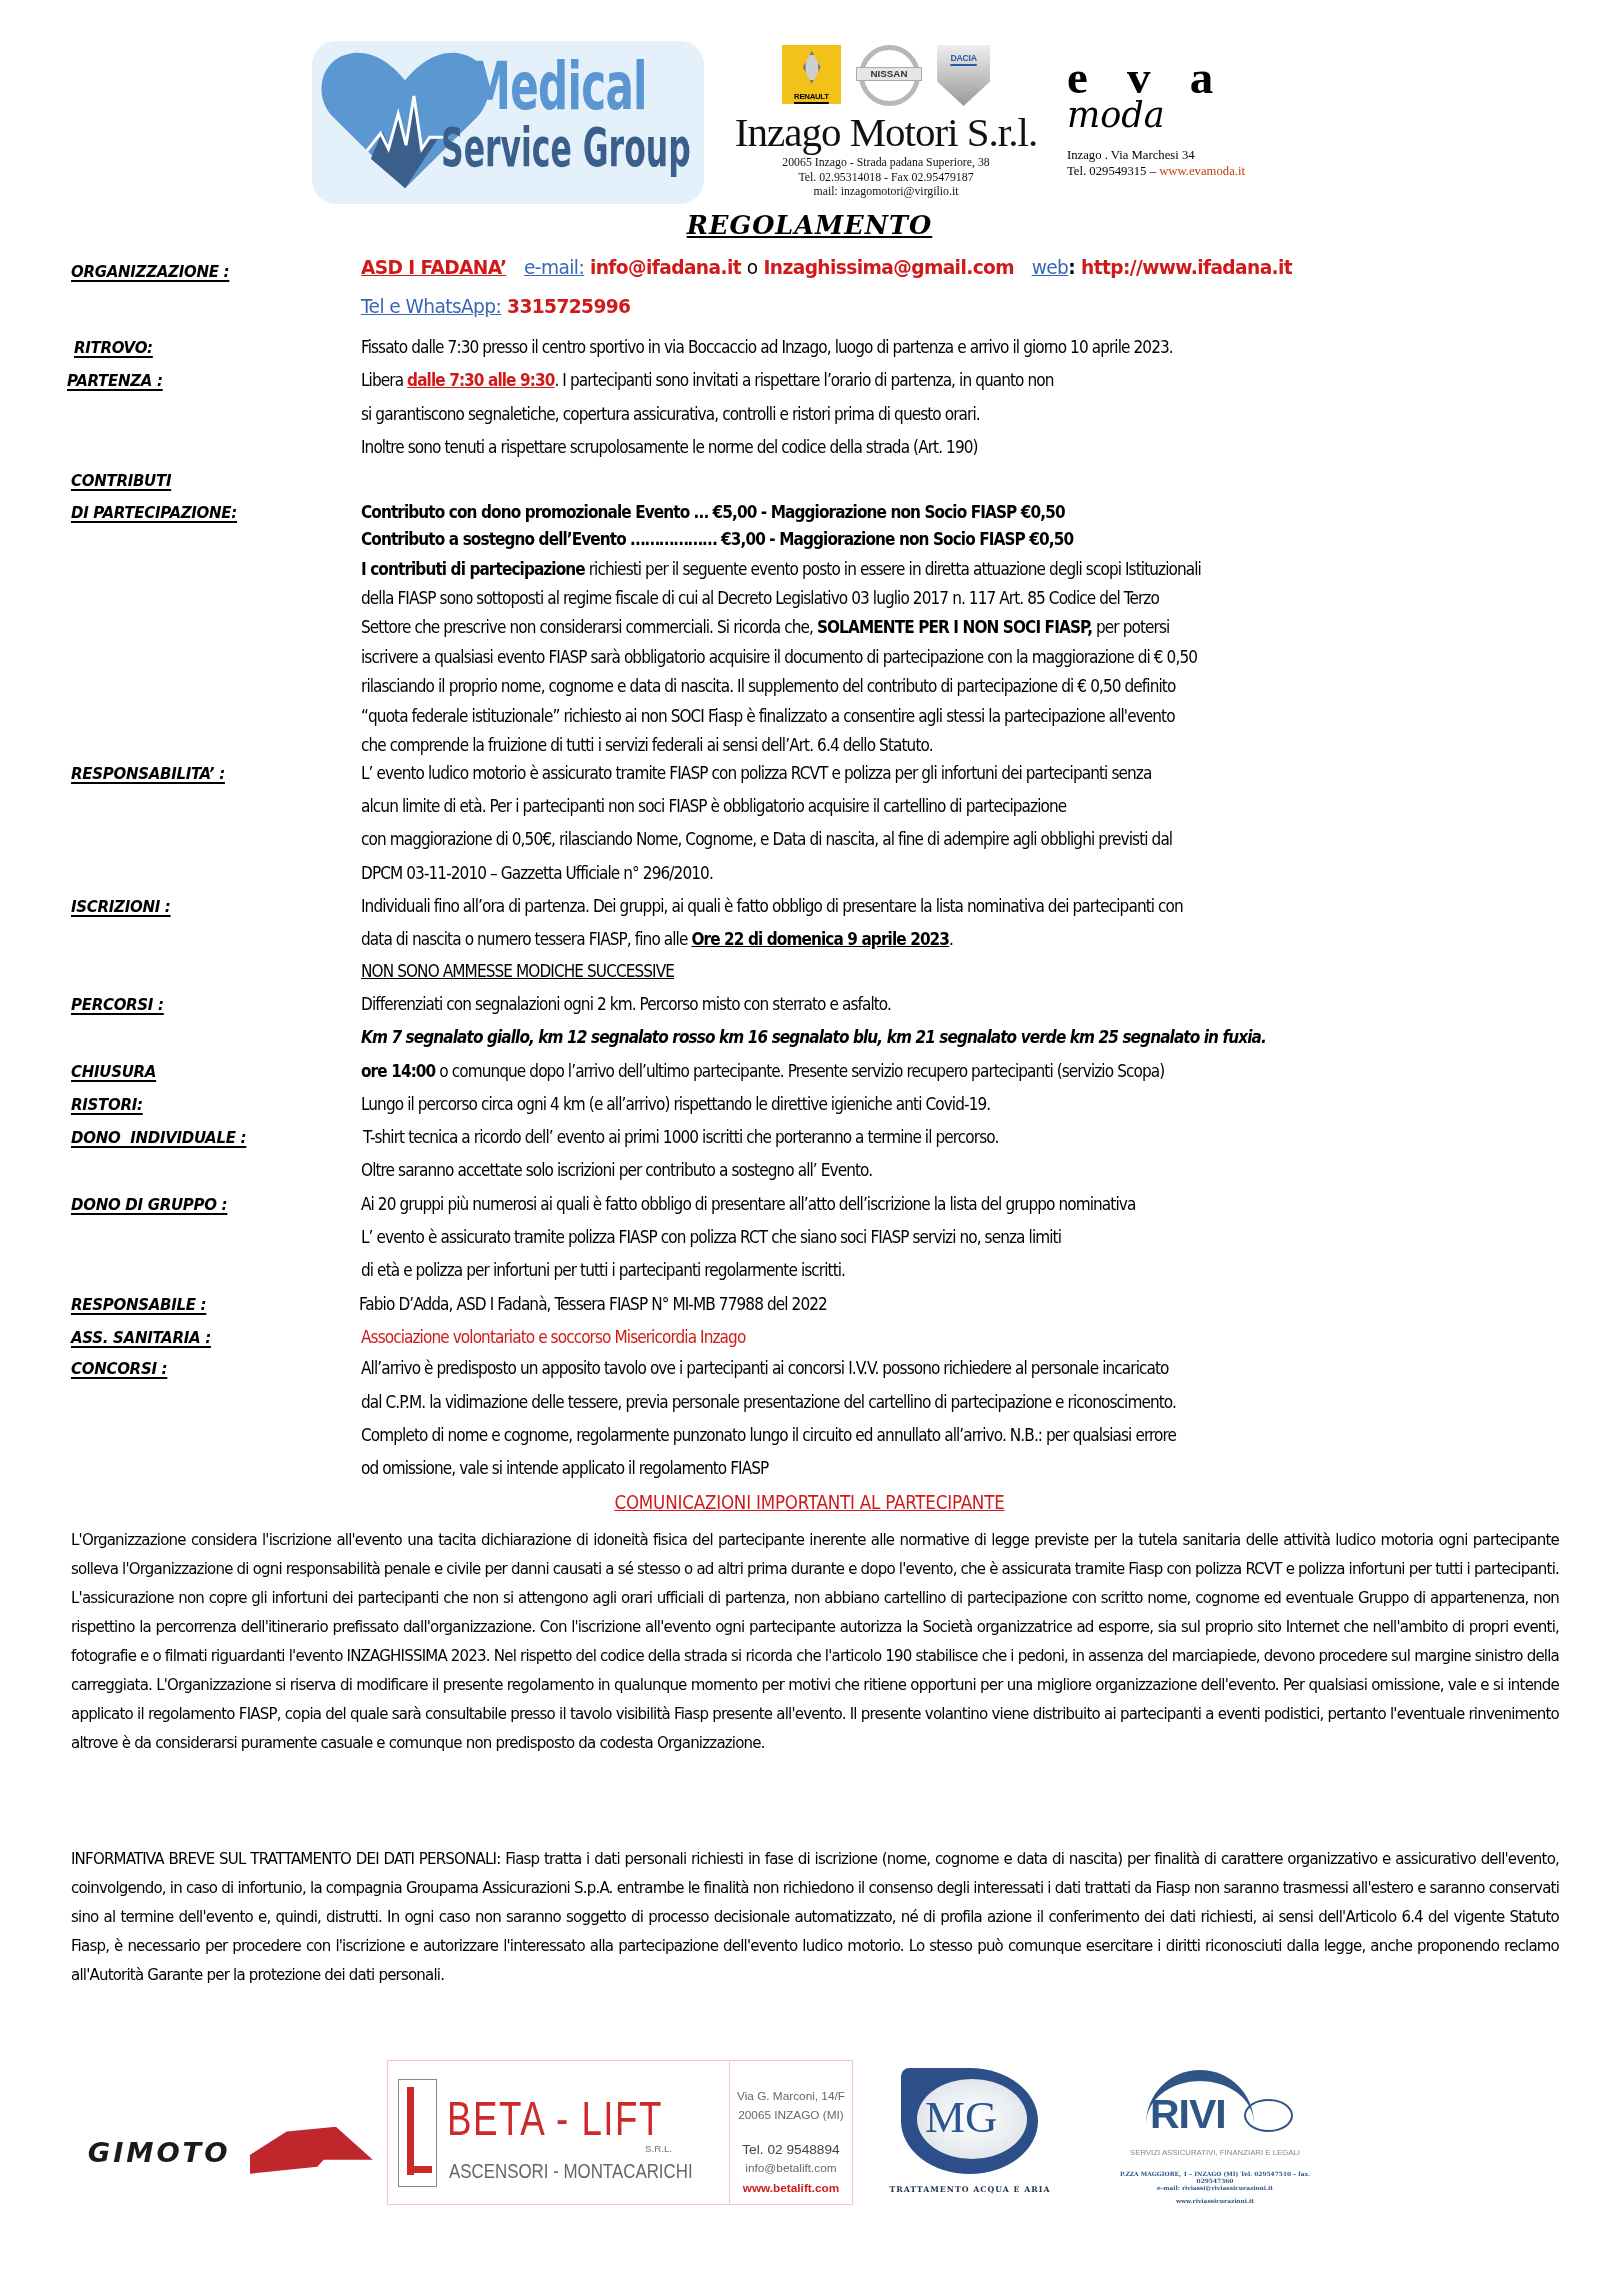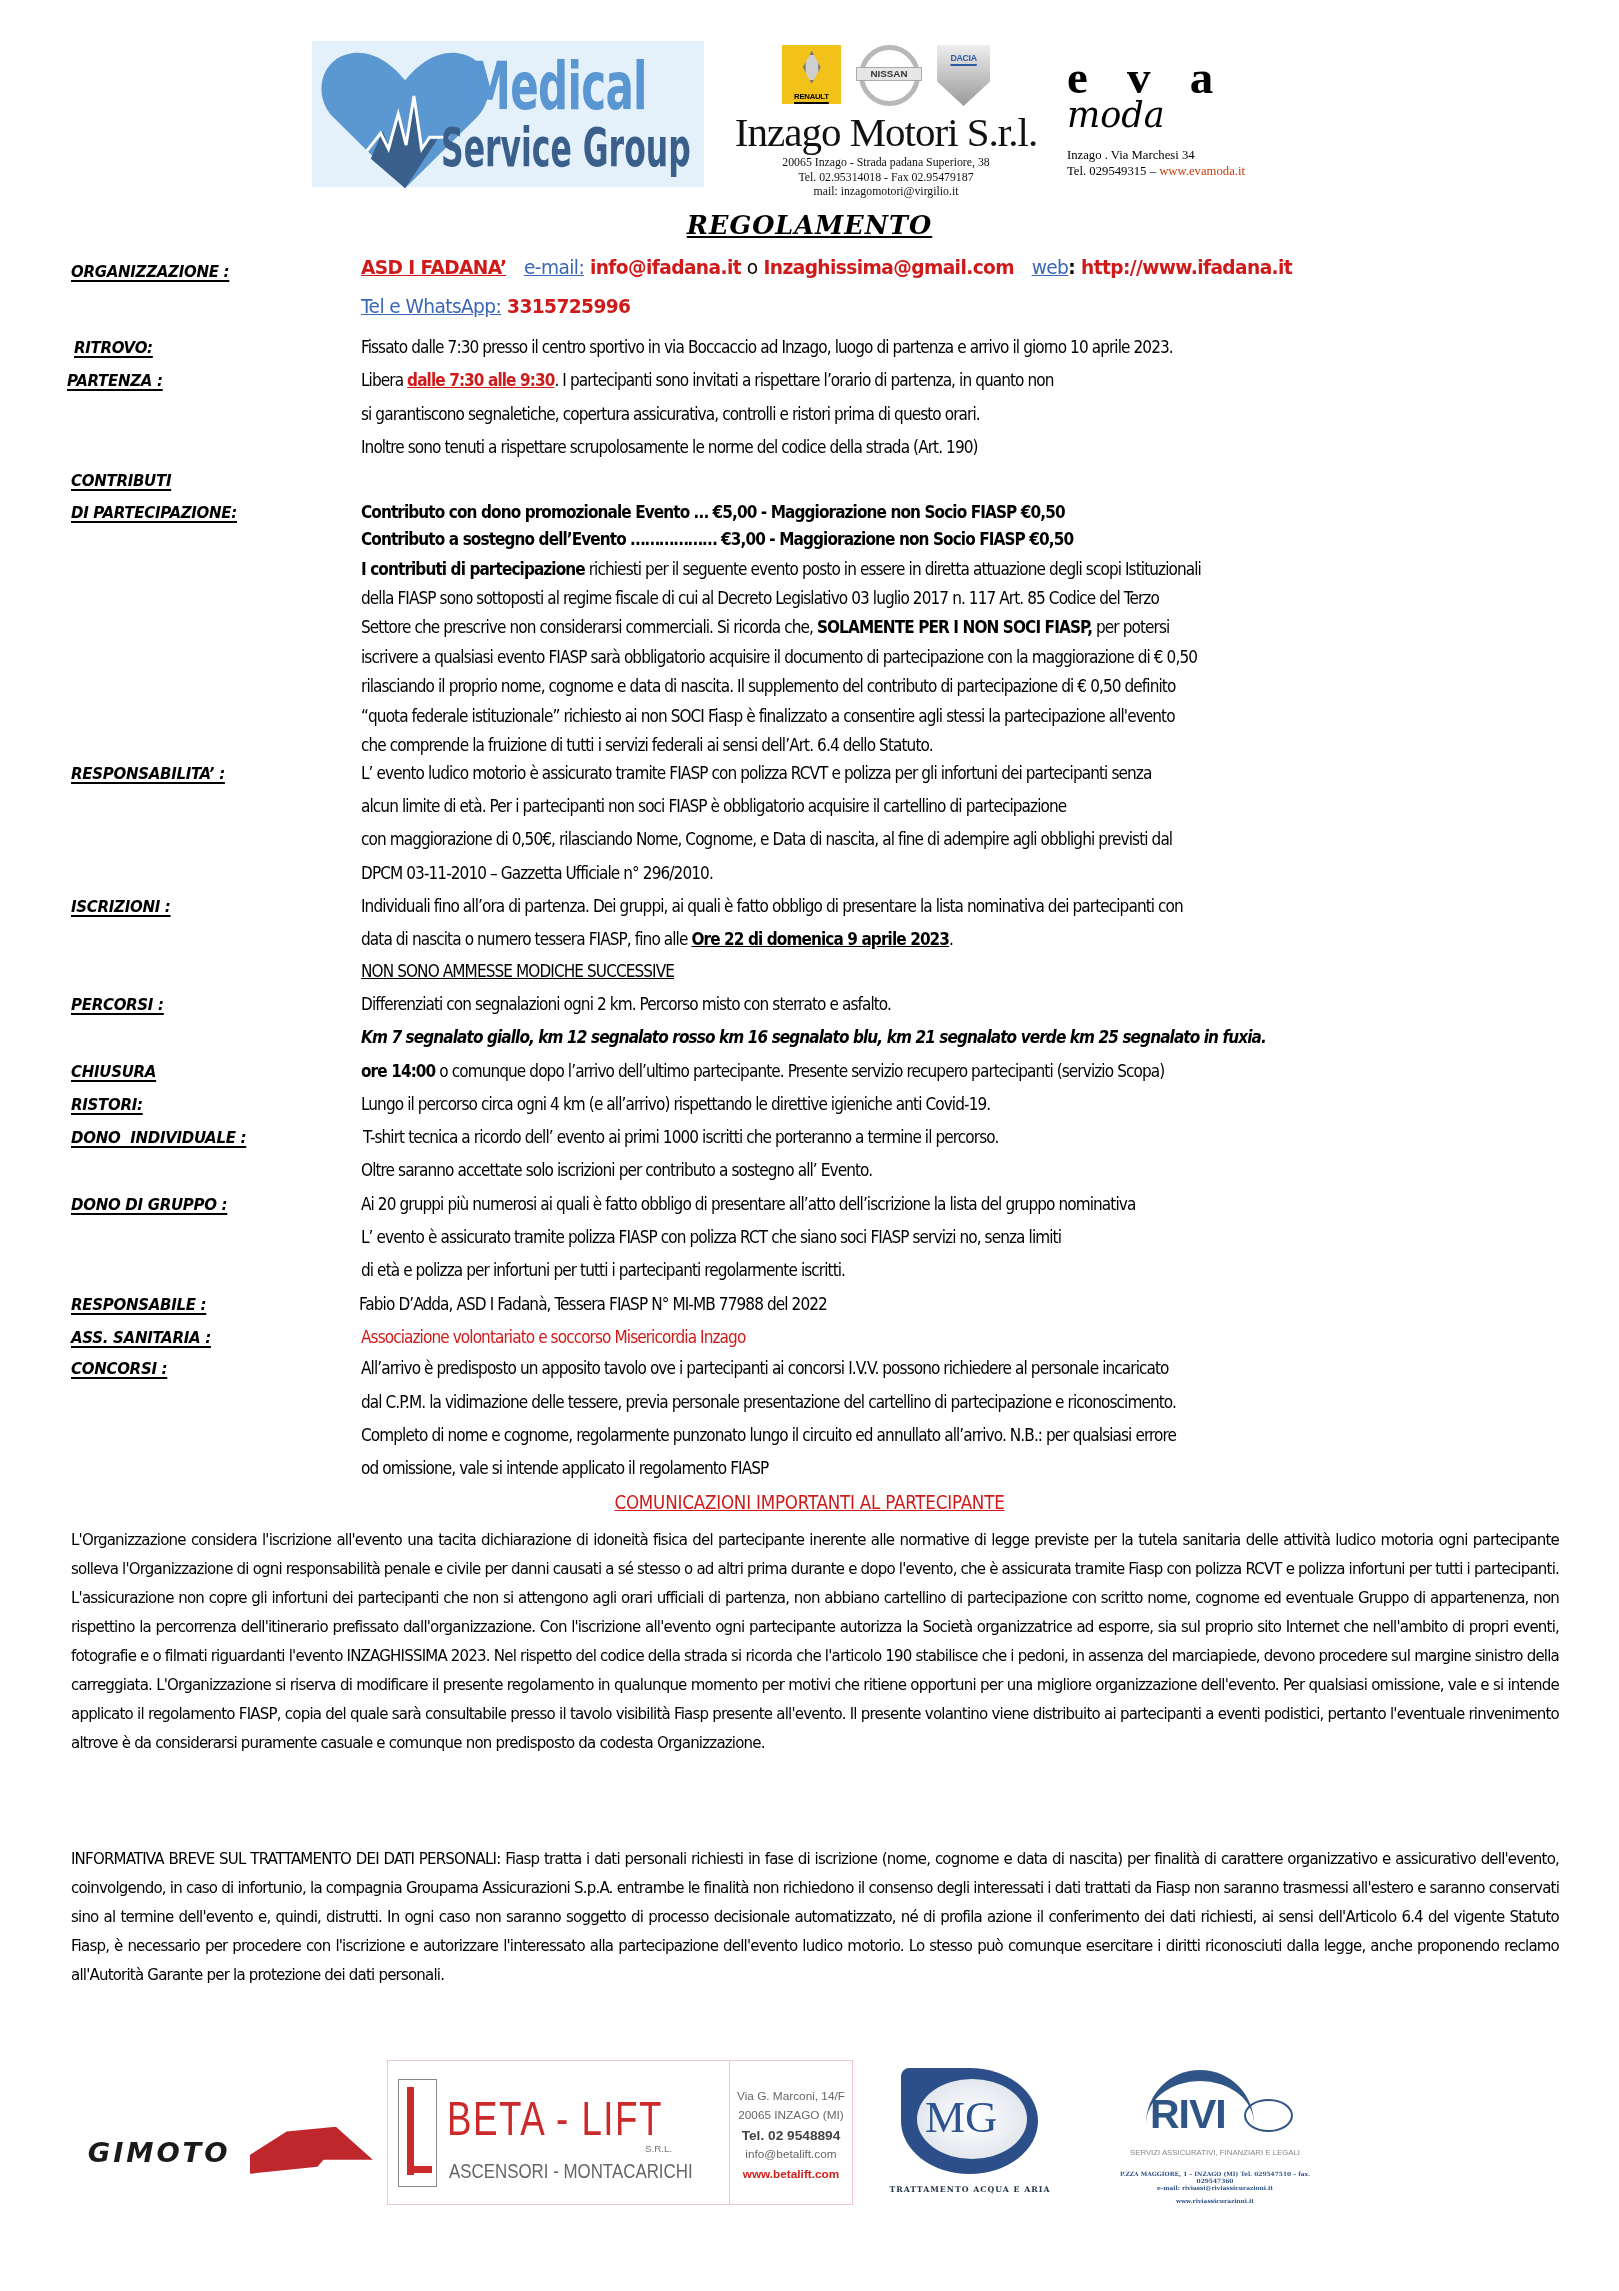--- a/index.html
+++ b/index.html
@@ -1,21 +1,21 @@
 <!DOCTYPE html>
 <html><head>
 <meta charset="utf-8">
 <style>
   * { box-sizing: border-box; margin: 0; padding: 0; }
   html, body { width: 1619px; height: 2292px; background: #ffffff; overflow: hidden; }
   body { position: relative; font-family: "DejaVu Sans Condensed", "DejaVu Sans", sans-serif; color: #000; }
 
   
   .hdr { position: absolute; top: 41px; left: 312px; width: 1019px; height: 163px; }
-  .msg { position: absolute; left: 0; top: 0; width: 392px; height: 146px; background: #e4f1fb; }
+  .msg { position: absolute; left: 0; top: 0; width: 392px; height: 163px; background: #e4f1fb; border-radius: 24px; }
   .msg svg { position: absolute; left: 0; top: 0; }
   .imotori { position: absolute; left: 417px; top: 3.9px; width: 314px; height: 157px; text-align: center; }
   .brands { display: flex; justify-content: center; gap: 17.6px; height: 65px; align-items: flex-start; }
   .brand-renault { width: 59px; height: 59px; background: #f3c21a; position: relative; }
   .brand-renault .lbl { position: absolute; bottom: 2.9px; left: 0; width: 100%; text-align: center; font: bold 7.8px "Liberation Sans", sans-serif; color: #000; }
   .brand-renault .dia { position: absolute; left: 16.7px; top: 5.9px; width: 25.5px; height: 33px; border: 4.9px solid #777; transform: scaleX(0.7) rotate(0deg); border-radius: 2px; clip-path: polygon(50% 0,100% 50%,50% 100%,0 50%); background: #cfcfcf; }
   .brand-nissan { width: 61px; height: 61px; border-radius: 50%; border: 5.9px solid #b8b8b8; position: relative; background: #fff; }
   .brand-nissan .bar { position: absolute; left: -7.8px; right: -7.8px; top: 17.6px; height: 13.7px; background: #e6e6e6; border: 1px solid #aaa; font: bold 9.8px "Liberation Sans", sans-serif; color: #333; line-height: 11.8px; }
   .brand-dacia { width: 53px; height: 61px; background: linear-gradient(#eee, #999); clip-path: polygon(0 0,100% 0,100% 60%,50% 100%,0 60%); position: relative; }
   .brand-dacia .lbl { position: absolute; top: 7.8px; left: 0; width: 100%; font: bold 8.8px "Liberation Sans", sans-serif; color: #2d5aa4; }
@@ -54,21 +54,21 @@
   .gimoto .txt { position: absolute; left: 0; top: 19.6px; font: italic 900 27.4px "DejaVu Sans", sans-serif; letter-spacing: 2.9px; color: #1a1a1a; }
   .gimoto .beak { position: absolute; left: 162px; top: 9.8px; width: 123px; height: 47px; background: #c0272d; clip-path: polygon(0 60%,30% 10%,70% 0,100% 70%,60% 70%,55% 85%,0 100%); }
   .betalift { position: absolute; left: 309px; top: 2px; width: 343px; height: 145px; border: 1px solid #f3c6ce; }
   .bl-mark { position: absolute; left: 9.8px; top: 17.6px; width: 39px; height: 108px; border: 1px solid #888; }
   .bl-mark::before { content: ""; position: absolute; left: 7.8px; top: 7.8px; width: 7.8px; height: 88px; background: #cc2a2a; }
   .bl-mark::after { content: ""; position: absolute; left: 7.8px; top: 86px; width: 25.5px; height: 7.8px; background: #cc2a2a; }
   .bl-name { position: absolute; left: 59px; top: 29px; font: 49px "Liberation Sans Narrow", "Liberation Sans", sans-serif; color: #cc2a2a; letter-spacing: 2px; transform: scaleX(0.75); transform-origin: left top; white-space: nowrap; }
   .bl-srl { position: absolute; left: 257px; top: 82px; font: 9.8px "Liberation Sans", sans-serif; color: #777; }
   .bl-sub { position: absolute; left: 61px; top: 98px; font: 20.6px "Liberation Sans", sans-serif; color: #666; transform: scaleX(0.82); transform-origin: left top; white-space: nowrap; }
   .bl-info { position: absolute; left: 652px; top: 2px; width: 123px; height: 145px; border: 1px solid #f3c6ce; border-left: none; text-align: center; padding-top: 25.5px; font: 11.8px "Liberation Sans", sans-serif; color: #666; line-height: 19.6px; }
-  .bl-info .tel { font-weight: bold; font-size: 13.7px; color: #444; }
+  .bl-info .tel { font-weight: normal; font-size: 13.7px; color: #444; margin-top: 14px; }
   .bl-info .web { font-weight: bold; color: #d0201c; }
   .mg { position: absolute; left: 784px; top: 3.9px; width: 230px; height: 147px; }
   .mg-drop { position: absolute; left: 39px; top: 5.9px; width: 137px; height: 106px; border-radius: 9.8px 60% 60% 60%; background: #2c4f8a; }
   .mg-inner { position: absolute; left: 55px; top: 17.6px; width: 110px; height: 80px; border-radius: 50%; background: radial-gradient(#fff, #d7dde5); }
   .mg-txt { position: absolute; left: 63px; top: 29px; font: 45px "Liberation Serif", serif; color: #2c5490; }
   .mg-sub { position: absolute; left: 27.4px; top: 123px; font: bold 7.8px "DejaVu Serif", serif; color: #234; letter-spacing: 1px; }
   .rivi { position: absolute; left: 1029px; top: 7.8px; width: 216px; height: 147px; text-align: center; }
   .rivi-arc { position: absolute; left: 39px; top: 3.9px; width: 108px; height: 59px; border-top: 11.8px solid #2f5486; border-radius: 59px 59px 0 0; }
   .rivi-name { position: absolute; left: 43px; top: 25.5px; font: bold 41px "Liberation Sans", sans-serif; color: #2f5486; letter-spacing: -1px; }
   .rivi-house { position: absolute; left: 137px; top: 33px; width: 49px; height: 33px; border: 2.9px solid #2f5486; border-radius: 50%; }

